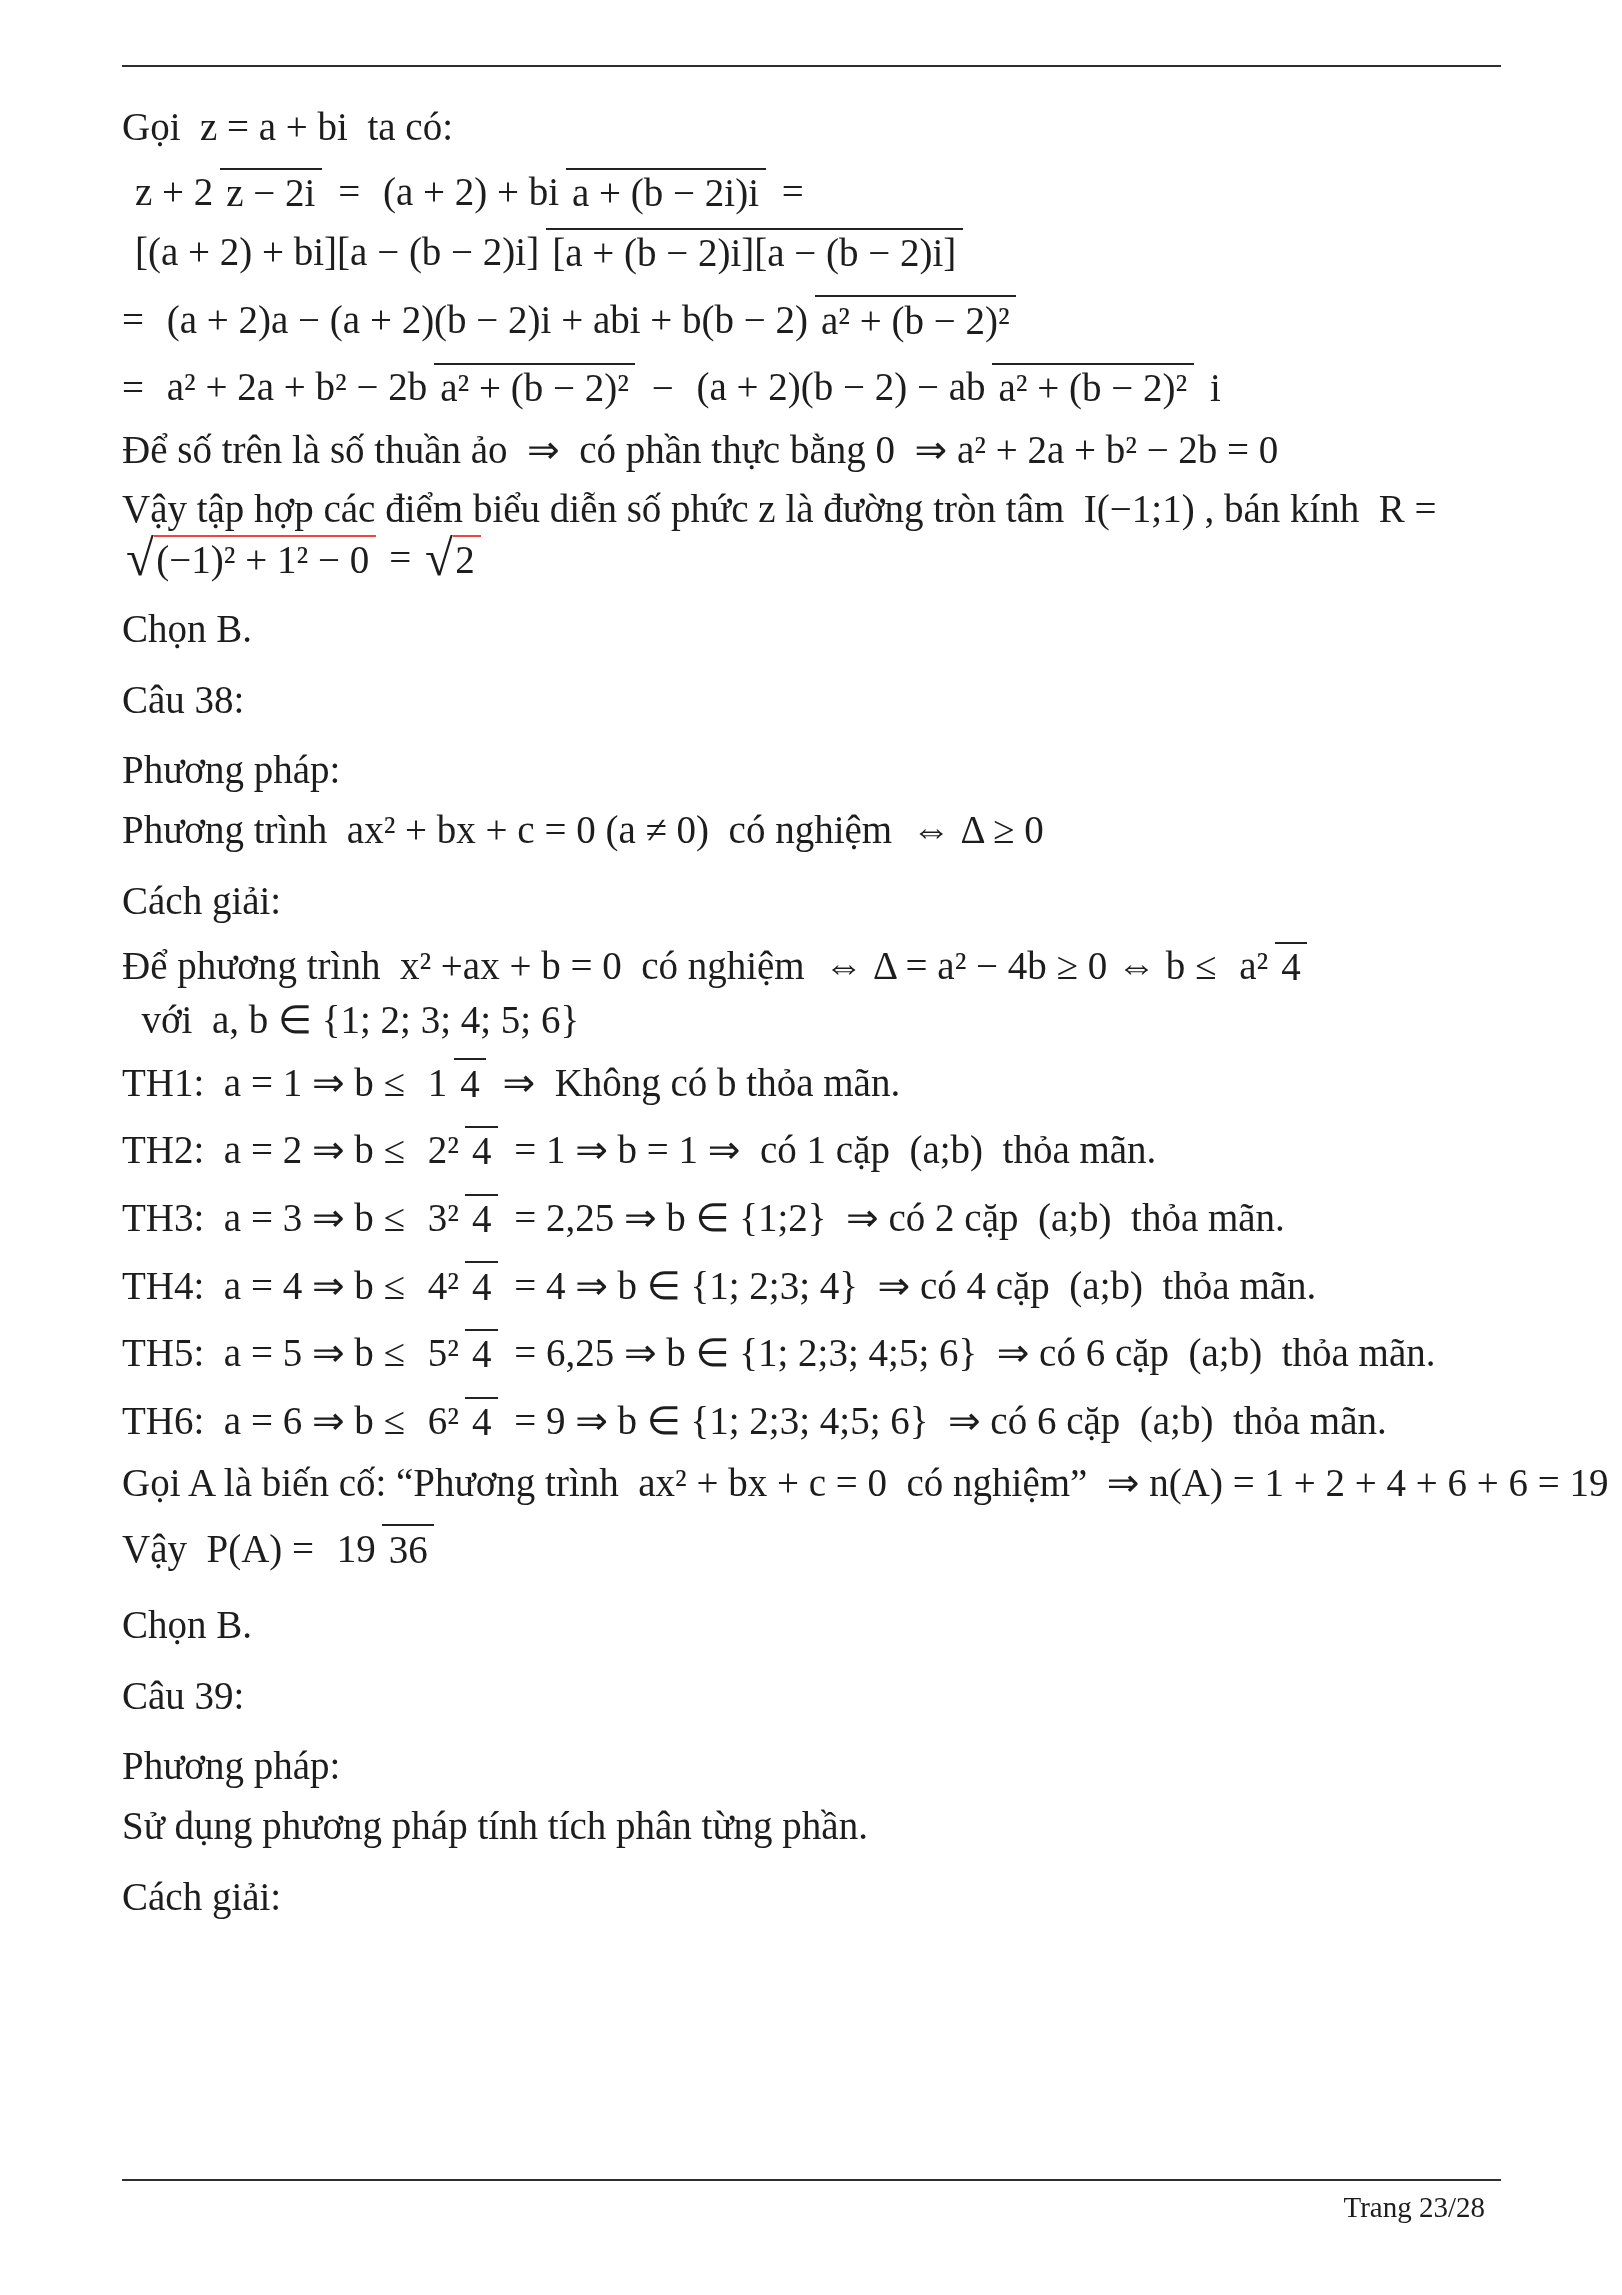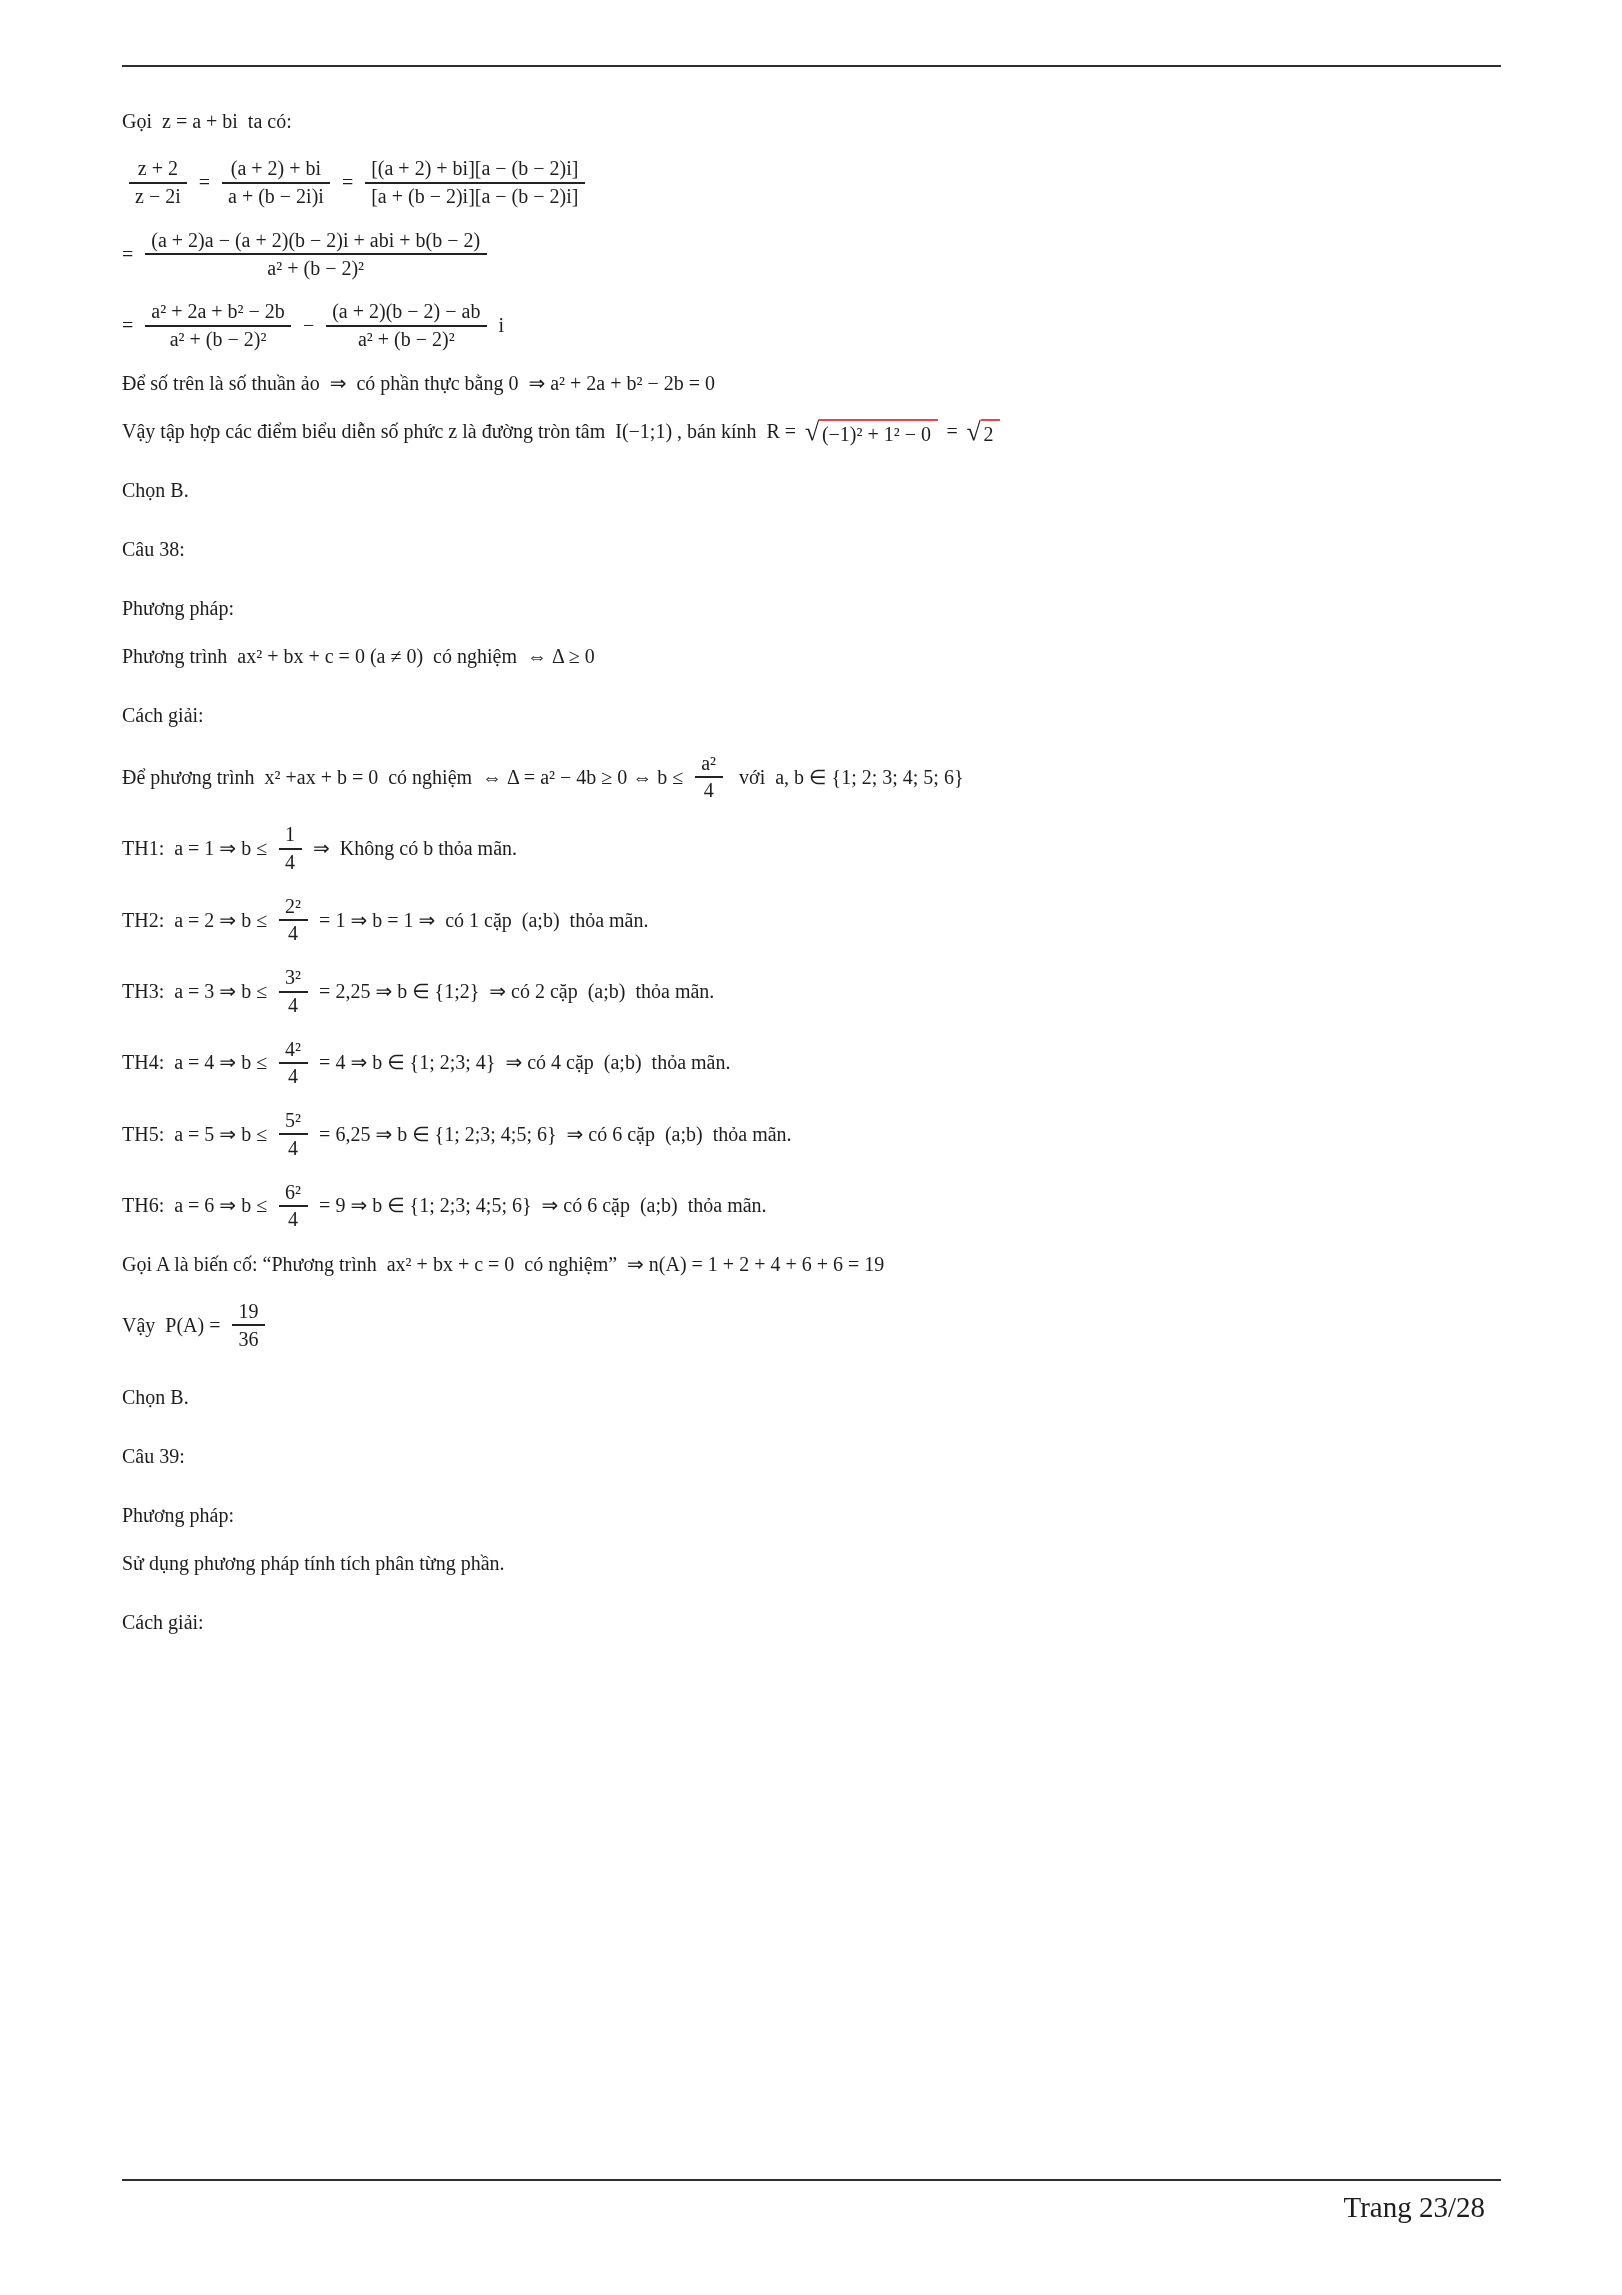--- a/index.html
+++ b/index.html
@@ -20,28 +20,28 @@
   .rule.bottom { top: 2179px; }
   .footer {
     position: absolute; top: 2191px; right: 138px;
     font-size: 29px;
   }
   .content {
     position: absolute; top: 103px; left: 122px; width: 1387px;
   }
   .line {
     display: flex; align-items: center; flex-wrap: wrap;
-    font-size: 20px; line-height: 1.25;
+    font-size: 39px; line-height: 1.25;
     min-height: 37px; margin-bottom: 11px;
   }
   .line.bold { font-weight: normal; margin-top: 22px; }
   .line.eq { margin-bottom: 7.9px; }
   .run { white-space: pre; }
   .frac {
-    display: inline-flex; flex-direction: column; 
+    display: inline-flex; align-items: center;
     text-align: center; margin: 5.2px 6.5px; line-height: 1.15;
     vertical-align: middle;
   }
   .frac .num, .frac .den { padding: 1.3px 6.5px; white-space: pre; }
   .frac .den { border-top: 2px solid #222; }
   .sqrt { display: inline-flex; align-items: flex-start; margin: 0 3.9px; }
   .sqrt .rad { font-size: 1.3em; line-height: 0.85; transform: translateY(2px); }
   .sqrt .radbody {
     border-top: 2px solid #ef4444;
     padding: 2.6px 6.5px 0 2.6px; line-height: 1.1; white-space: pre;

